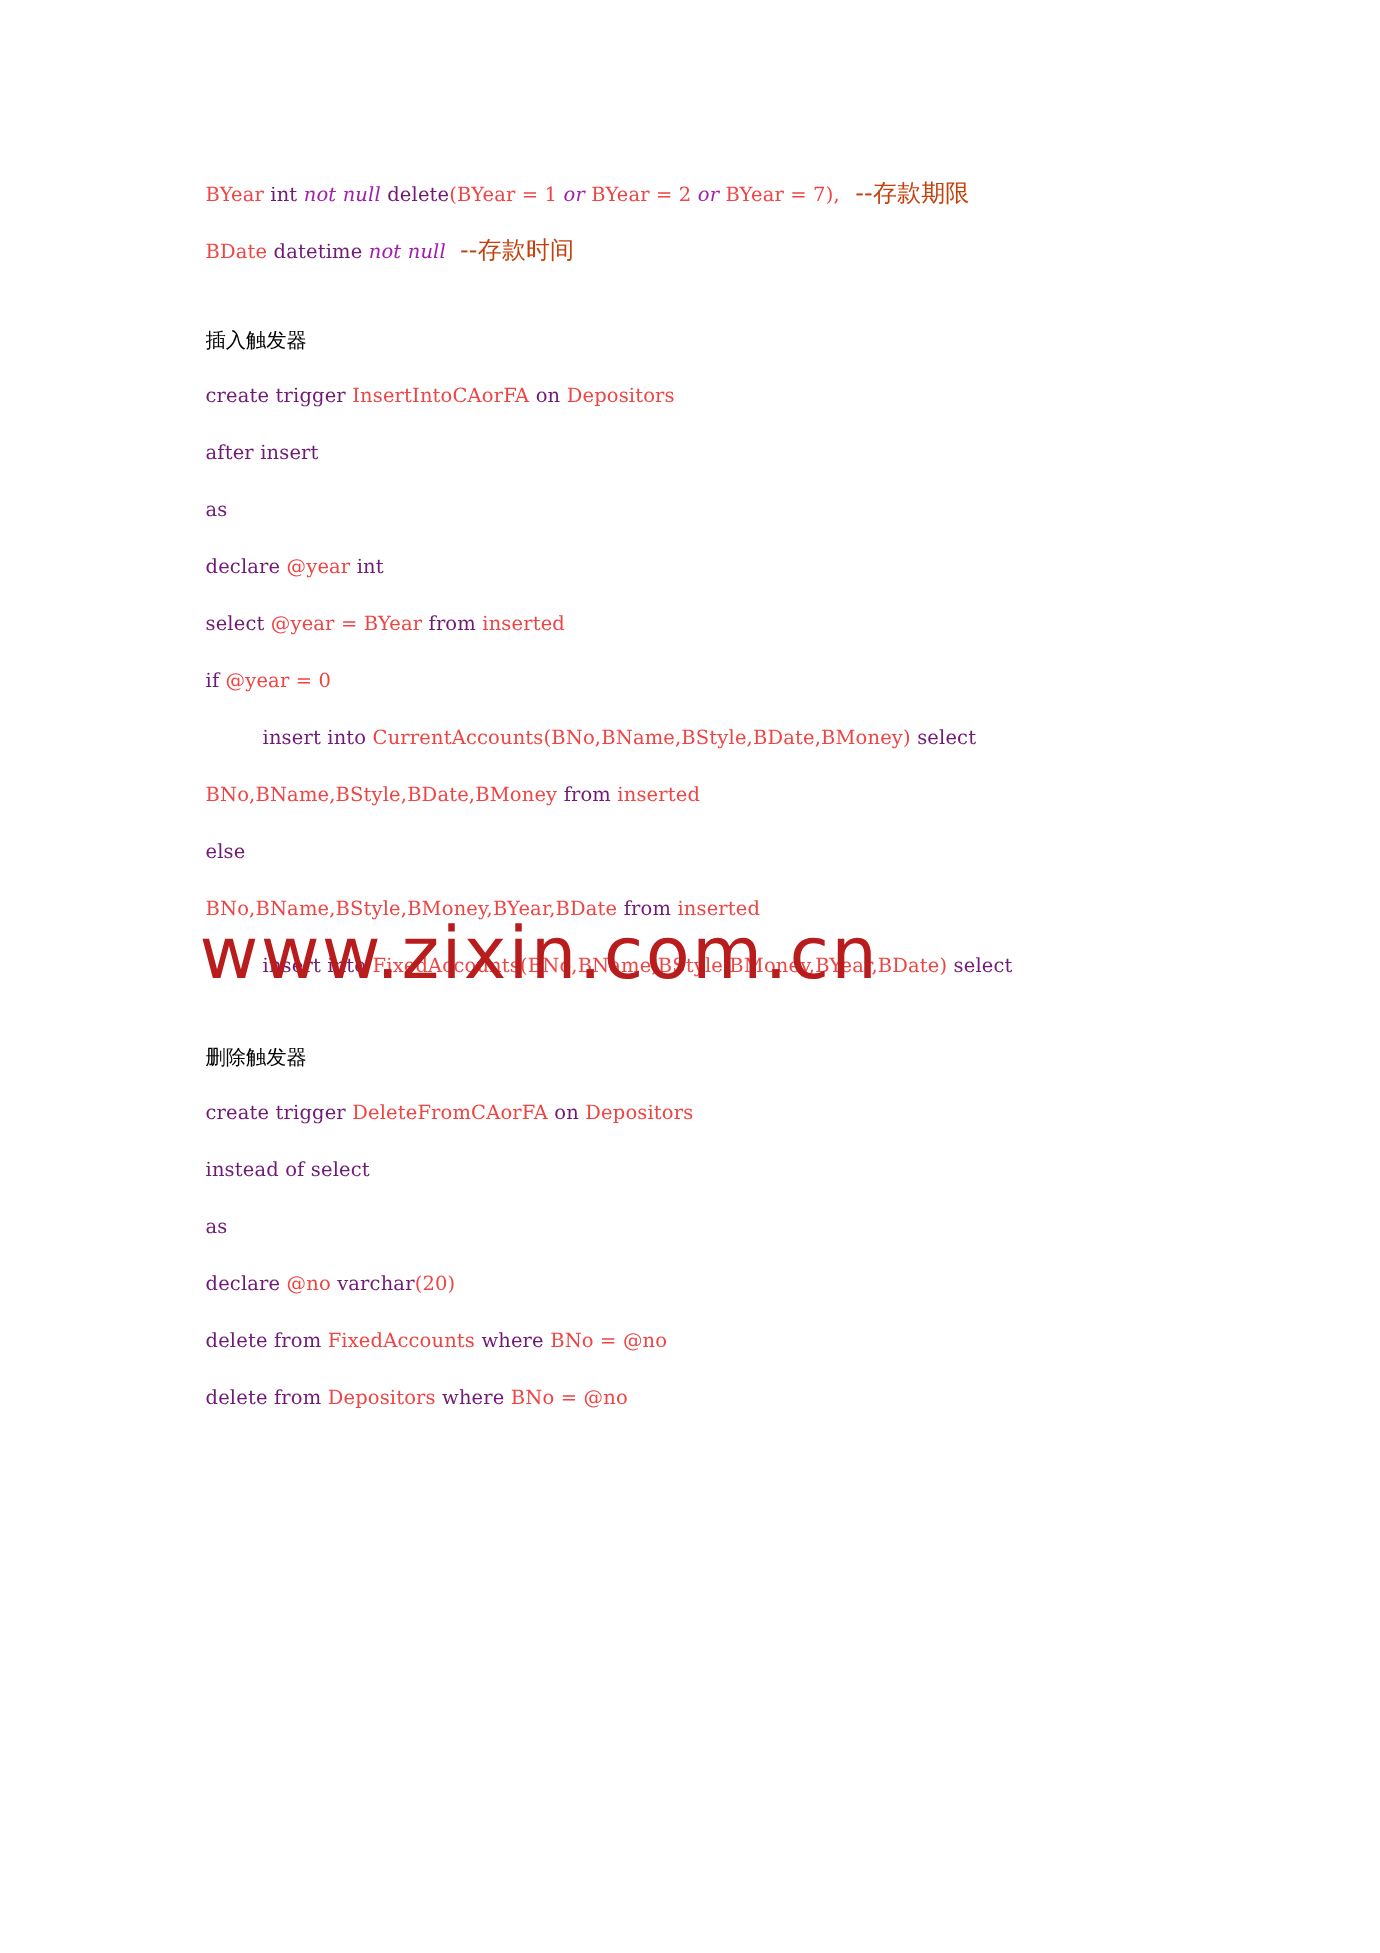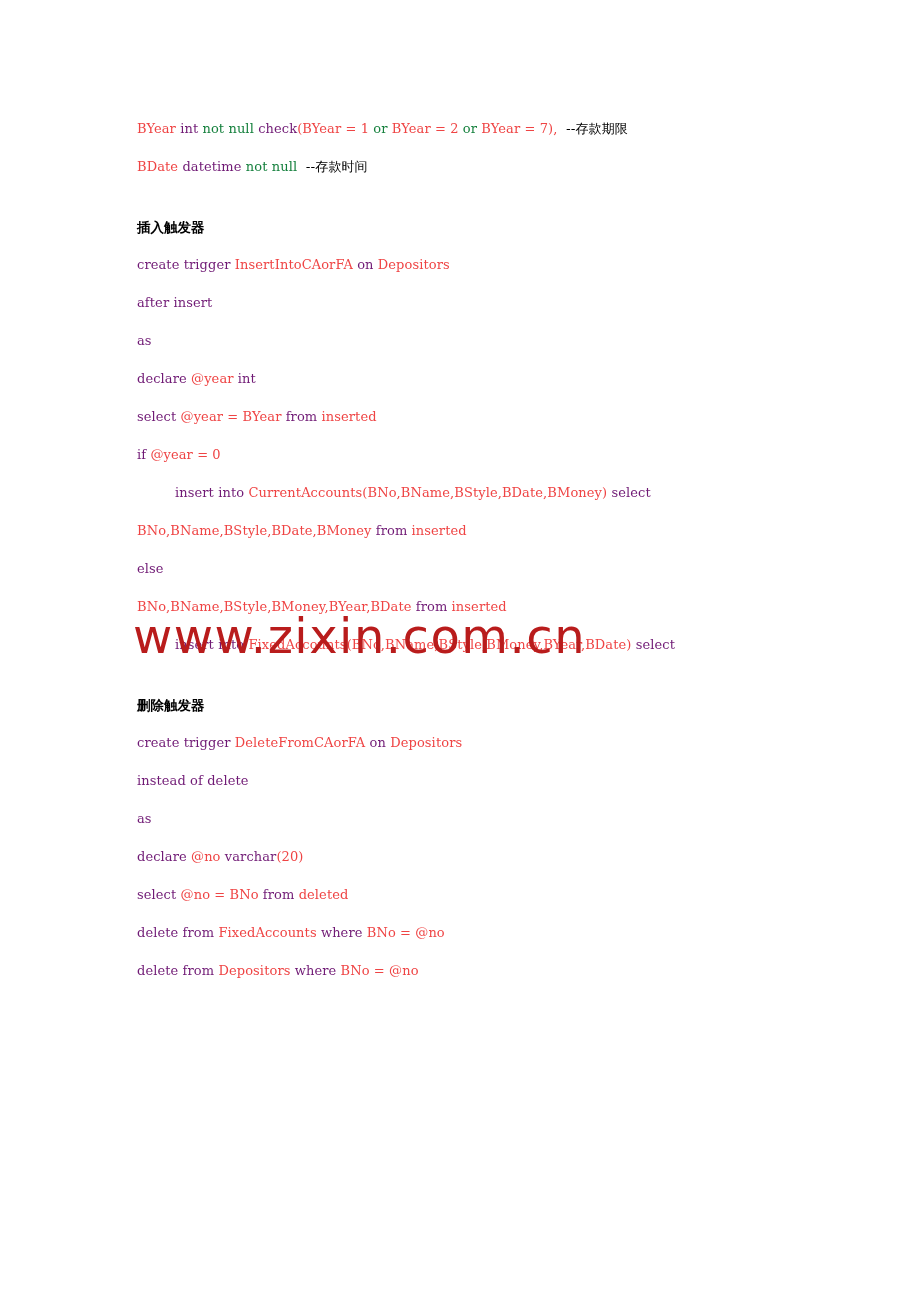--- a/index.html
+++ b/index.html
@@ -35,30 +35,30 @@
     color: #1a1a1a;
     white-space: pre;
     letter-spacing: 0.1px;
   }
   .code-line.cont {
     height: 38px;
   }
   .heading {
     font-family: "DejaVu Sans", sans-serif;
     font-size: 13.5px;
-    font-weight: bold;
+    font-weight: normal;
     color: #000000;
     line-height: 38px;
     height: 38px;
     white-space: pre;
   }
   .spacer-sm { height: 22px; }
   .kw { color: #701a75; }
-  .dim { color: #15803d; }
-  .cmt { color: #000000; font-family: "DejaVu Sans", sans-serif; font-size: 13px;}
+  .dim { color: #a21caf; font-style: italic; }
+  .cmt { color: #c2410c; font-family: "DejaVu Sans", sans-serif; font-size: 16px;}
   .plain { color: #ef4444; }
   .indent { display: inline-block; width: 38px; }
   .watermark {
     position: absolute;
     left: 133px;
     top: 608px;
     width: 560px;
     font-family: "DejaVu Sans", sans-serif;
     font-size: 48px;
     font-weight: 500;
@@ -70,21 +70,21 @@
     line-height: 56px;
   }
 </style>
 </head>
 <body>
 
 <div class="page">
 
   <div class="content">
 
-    <div class="code-line"><span class="plain">BYear </span><span class="kw">int</span><span class="dim"> not null </span><span class="kw">check</span><span class="plain">(BYear = 1 </span><span class="dim">or</span><span class="plain"> BYear = 2 </span><span class="dim">or</span><span class="plain"> BYear = 7),</span><span class="cmt">  --存款期限</span></div>
+    <div class="code-line"><span class="plain">BYear </span><span class="kw">int</span><span class="dim"> not null </span><span class="kw">delete</span><span class="plain">(BYear = 1 </span><span class="dim">or</span><span class="plain"> BYear = 2 </span><span class="dim">or</span><span class="plain"> BYear = 7),</span><span class="cmt">  --存款期限</span></div>
 
     <div class="code-line"><span class="plain">BDate </span><span class="kw">datetime</span><span class="dim"> not null </span><span class="cmt"> --存款时间</span></div>
 
     <div class="spacer-sm"></div>
 
     <div class="heading">插入触发器</div>
 
     <div class="code-line"><span class="kw">create trigger</span><span class="plain"> InsertIntoCAorFA </span><span class="kw">on</span><span class="plain"> Depositors</span></div>
 
     <div class="code-line"><span class="kw">after insert</span></div>
@@ -106,27 +106,26 @@
     <div class="code-line cont"><span class="plain">BNo,BName,BStyle,BMoney,BYear,BDate </span><span class="kw">from</span><span class="plain"> inserted</span></div>
 
     <div class="code-line"><span class="indent"></span><span class="kw">insert into</span><span class="plain"> FixedAccounts(BNo,BName,BStyle,BMoney,BYear,BDate) </span><span class="kw">select</span></div>
 
     <div class="spacer-sm"></div>
 
     <div class="heading">删除触发器</div>
 
     <div class="code-line"><span class="kw">create trigger</span><span class="plain"> DeleteFromCAorFA </span><span class="kw">on</span><span class="plain"> Depositors</span></div>
 
-    <div class="code-line"><span class="kw">instead of delete</span></div>
+    <div class="code-line"><span class="kw">instead of select</span></div>
 
     <div class="code-line"><span class="kw">as</span></div>
 
     <div class="code-line"><span class="kw">declare</span><span class="plain"> @no </span><span class="kw">varchar</span><span class="plain">(20)</span></div>
 
-    <div class="code-line"><span class="kw">select</span><span class="plain"> @no = BNo </span><span class="kw">from</span><span class="plain"> deleted</span></div>
 
 
     <div class="code-line"><span class="kw">delete from</span><span class="plain"> FixedAccounts </span><span class="kw">where</span><span class="plain"> BNo = @no</span></div>
 
     <div class="code-line"><span class="kw">delete from</span><span class="plain"> Depositors </span><span class="kw">where</span><span class="plain"> BNo = @no</span></div>
 
   </div>
 
   <div class="watermark">www.zixin.com.cn</div>
 

